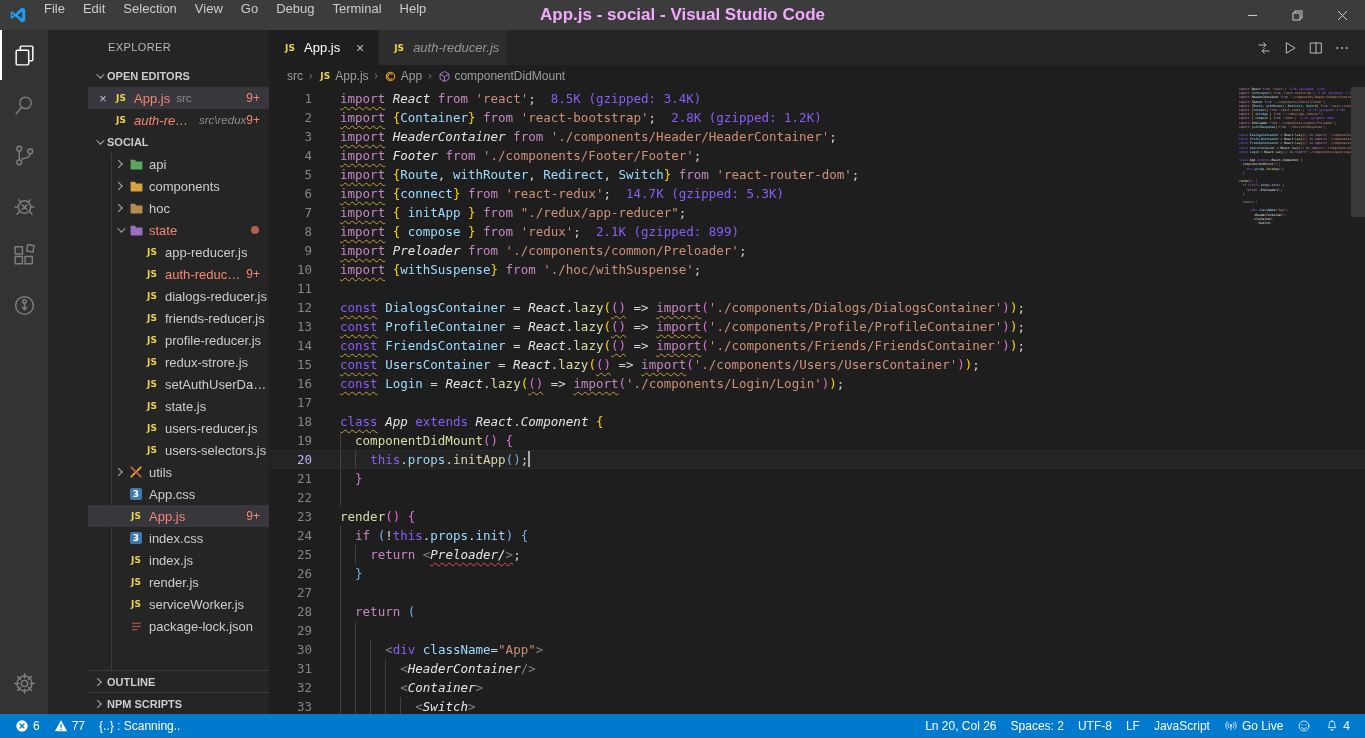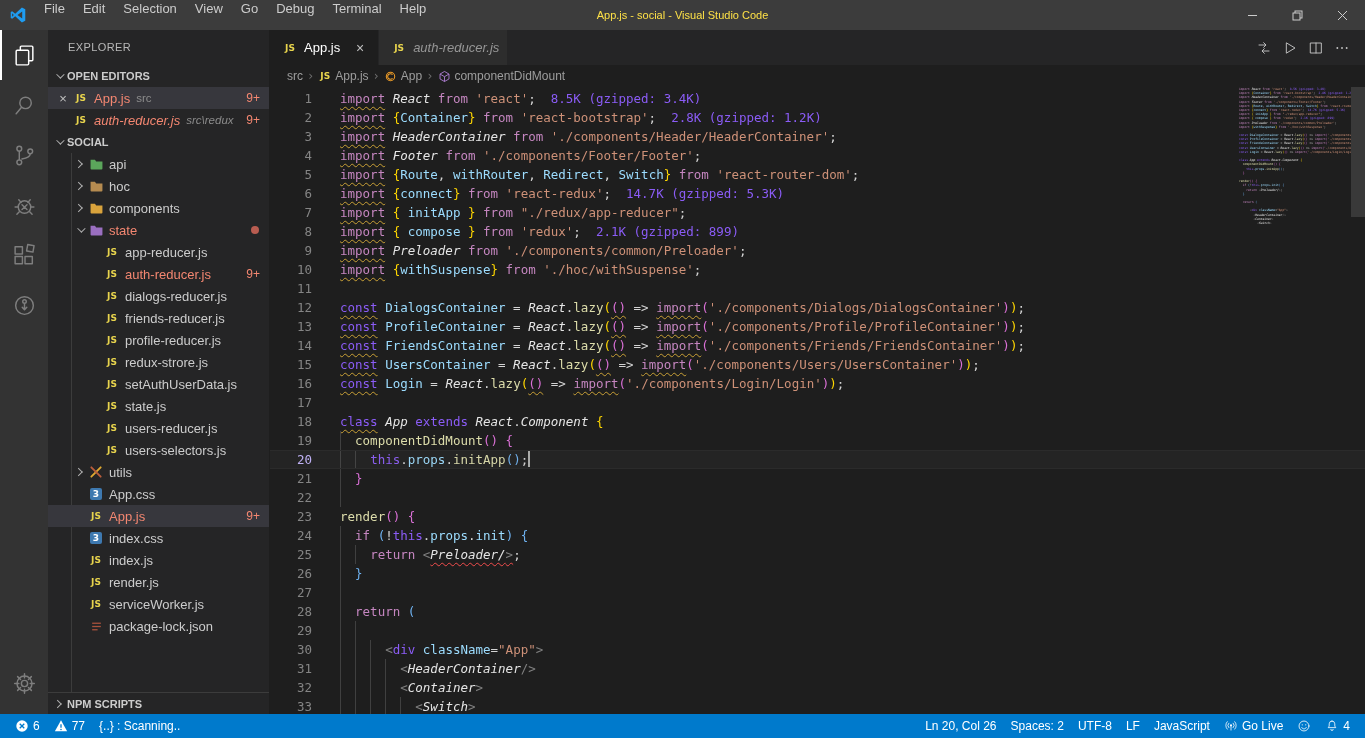--- a/index.html
+++ b/index.html
@@ -4,36 +4,36 @@
 <style>
   * { box-sizing: border-box; margin: 0; padding: 0; }
   html,body { width:1365px; height:738px; overflow:hidden; background:#1E1E1E;
     font-family:"Liberation Sans","DejaVu Sans",sans-serif; color:#CCCCCC; }
 
   
   .titlebar { height:30px; background:#3C3C3C; display:flex; align-items:center; position:relative; }
   .vscode-logo { width:18px; height:18px; margin:0 8px 0 9px; flex:none; }
   .menubar { display:flex; height:42px; }
   .menu-item { padding:0 9px; font-size:13px; line-height:30px; color:#CCCCCC; cursor:default; }
-  .win-title { position:absolute; left:50%; transform:translateX(-50%); font-size:11px; color:#fde047; white-space:nowrap; }
+  .win-title { position:absolute; left:50%; transform:translateX(-50%); font-size:17px; color:#f0abfc; white-space:nowrap;font-weight:bold; }
   .win-controls { position:absolute; right:0; top:0; display:flex; height:30px; }
   .win-btn { width:45px; height:30px; display:flex; align-items:center; justify-content:center; color:#CCCCCC; }
   .win-btn svg { width:11px; height:11px; }
 
   .main { display:flex; height:684px; }
 
   
   .activitybar { width:48px; background:#333333; display:flex; flex-direction:column; align-items:center; flex:none; }
   .act-icon { width:48px; height:50px; display:flex; align-items:center; justify-content:center; color:#7E7E7E; }
   .act-icon.active { color:#FFFFFF; box-shadow:inset 2px 0 0 #FFFFFF; }
   .act-icon svg { width:25px; height:25px; }
   .act-bottom { margin-top:auto; margin-bottom:6px; }
 
   
-  .sidebar { width:222px; background:#252526; flex:none; display:flex; flex-direction:column; font-size:13px; position:relative; border-right:1px solid #1E1E1E; }
+  .sidebar { width:222px; background:#252526; flex:none; display:flex; flex-direction:column; font-size:13px; position:relative; border-right:1px solid #1E1E1E;padding-left:40px; }
   .sidebar-title { height:35px; line-height:35px; padding-left:20px; font-size:11px; color:#B8B8B8; letter-spacing:.4px; flex:none; }
   .sec-head { height:22px; display:flex; align-items:center; font-size:11px; font-weight:bold; color:#CCCCCC; padding-left:3px; flex:none; }
   .chev { width:16px; height:16px; display:flex; align-items:center; justify-content:center; flex:none; }
   .chev::before { content:""; width:5px; height:5px; border-right:1.4px solid #B0B0B0; border-bottom:1.4px solid #B0B0B0; transform:rotate(-45deg) translate(-1px,-1px); }
   .chev.exp::before { transform:rotate(45deg) translate(0,-2px); }
   .chev.none::before { border:none; }
   .row { height:22px; display:flex; align-items:center; position:relative; color:#CCCCCC; cursor:default; white-space:nowrap; }
   .row.selected { background:#37373D; }
   .row .label { overflow:hidden; text-overflow:ellipsis; }
   .row .label.error { color:#F48771; }
@@ -230,33 +230,33 @@
             <svg viewBox="0 0 24 24" width="15" height="15">
               <path d="M2.5 4.5h7l2 2.5h10v11.5a1.5 1.5 0 0 1-1.5 1.5H4a1.5 1.5 0 0 1-1.5-1.5z" fill="#5BA65B"></path>
             </svg>
           </span>
           <span class="label">api</span>
         </div>
         <div class="row trow lvl0">
           <span class="chev"></span>
           <span class="fi">
             <svg viewBox="0 0 24 24" width="15" height="15">
+              <path d="M2.5 4.5h7l2 2.5h10v11.5a1.5 1.5 0 0 1-1.5 1.5H4a1.5 1.5 0 0 1-1.5-1.5z" fill="#D9A33C"></path>
+            </svg>
+          </span>
+          <span class="label">components</span>
+        </div>
+        <div class="row trow lvl0">
+          <span class="chev"></span>
+          <span class="fi">
+            <svg viewBox="0 0 24 24" width="15" height="15">
               <path d="M2.5 4.5h7l2 2.5h10v11.5a1.5 1.5 0 0 1-1.5 1.5H4a1.5 1.5 0 0 1-1.5-1.5z" fill="#B58B50"></path>
             </svg>
           </span>
           <span class="label">hoc</span>
-        </div>
-        <div class="row trow lvl0">
-          <span class="chev"></span>
-          <span class="fi">
-            <svg viewBox="0 0 24 24" width="15" height="15">
-              <path d="M2.5 4.5h7l2 2.5h10v11.5a1.5 1.5 0 0 1-1.5 1.5H4a1.5 1.5 0 0 1-1.5-1.5z" fill="#D9A33C"></path>
-            </svg>
-          </span>
-          <span class="label">components</span>
         </div>
         <div class="row trow lvl0">
           <span class="chev exp"></span>
           <span class="fi">
             <svg viewBox="0 0 24 24" width="15" height="15">
               <path d="M2.5 4.5h7l2 2.5h10v11.5a1.5 1.5 0 0 1-1.5 1.5H4a1.5 1.5 0 0 1-1.5-1.5z" fill="#9A6FC0"></path>
             </svg>
           </span>
           <span class="label error">state</span>
           <span class="dirty-dot"></span>
@@ -362,20 +362,24 @@
           <span class="fi">
             <svg viewBox="0 0 24 24" width="13" height="13" stroke="#A8523C" stroke-width="2.4">
               <line x1="4" y1="6" x2="20" y2="6"></line>
               <line x1="4" y1="12" x2="20" y2="12"></line>
               <line x1="4" y1="18" x2="14" y2="18"></line>
             </svg>
           </span>
           <span class="label">package-lock.json</span>
         </div>
       </div>
+    <div class="sec-head sec-bottom">
+      <span class="chev"></span>
+      <span>OUTLINE</span>
+    </div>
     <div class="sec-head sec-bottom">
       <span class="chev"></span>
       <span>NPM SCRIPTS</span>
     </div>
   </div>
 
   <div class="editor-col">
     <div class="tabbar">
       <div id="tabs" style="display:flex">
           <div class="tab active">

